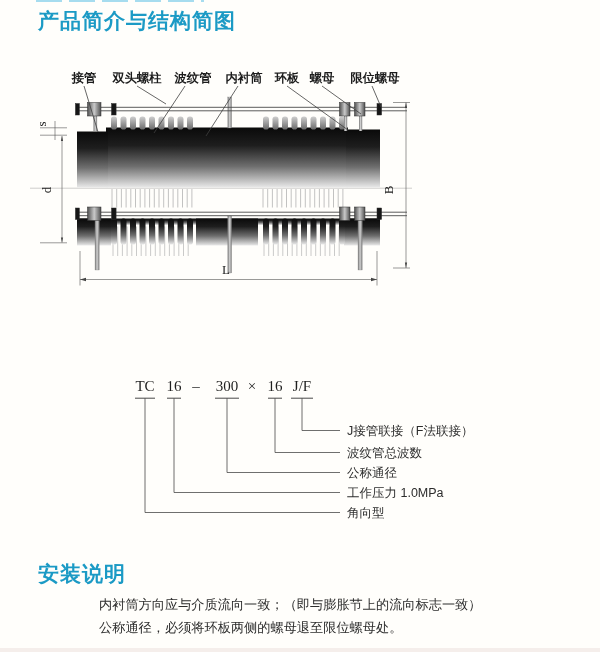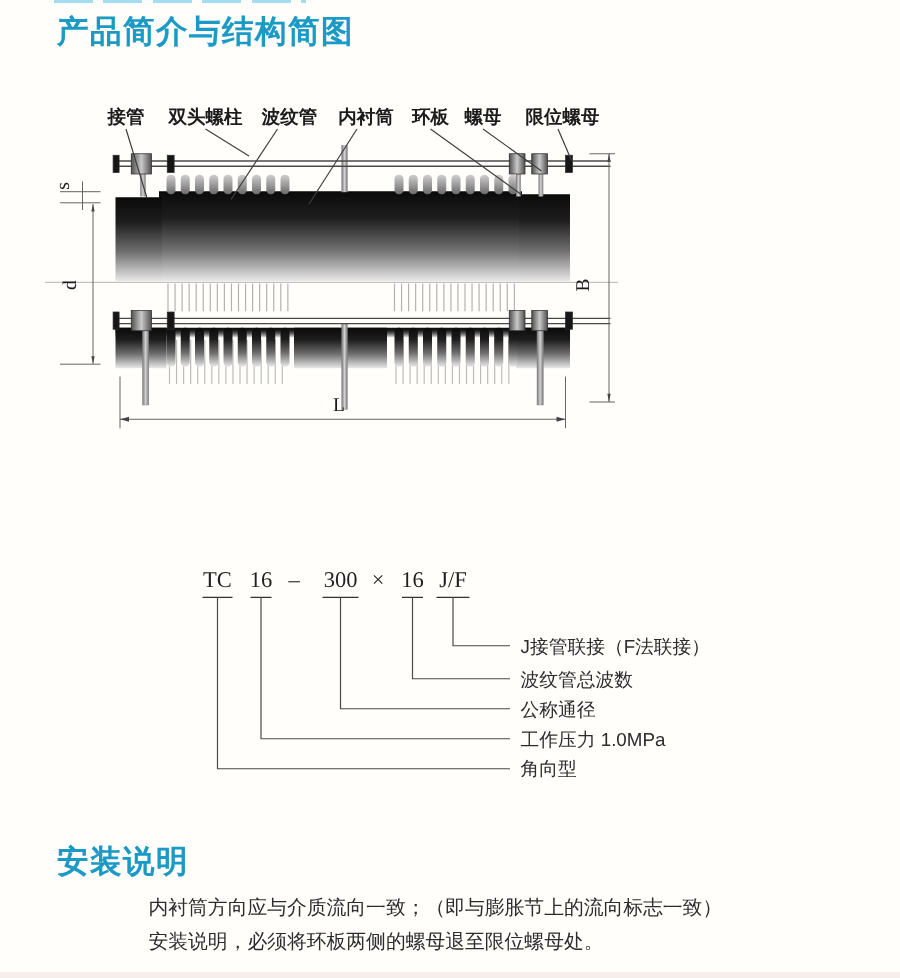--- a/index.html
+++ b/index.html
@@ -317,17 +317,17 @@
       <text class="callout-label" x="347" y="477">公称通径</text>
       <text class="callout-label" x="347" y="497">工作压力 1.0MPa</text>
       <text class="callout-label" x="347" y="516.5">角向型</text>
     </g>
   </svg>
 
   <h2 class="sec-title" id="title-install">安装说明</h2>
 
   <div class="install-notes">
     <div>内衬筒方向应与介质流向一致；（即与膨胀节上的流向标志一致）</div>
-    <div>安装说明，必须将环板两侧的螺母退至限位螺母处。</div>
+    <div>公称通径，必须将环板两侧的螺母退至限位螺母处。</div>
   </div>
 
   <div class="bottom-strip"></div>
 </div>
 
 </body></html>

